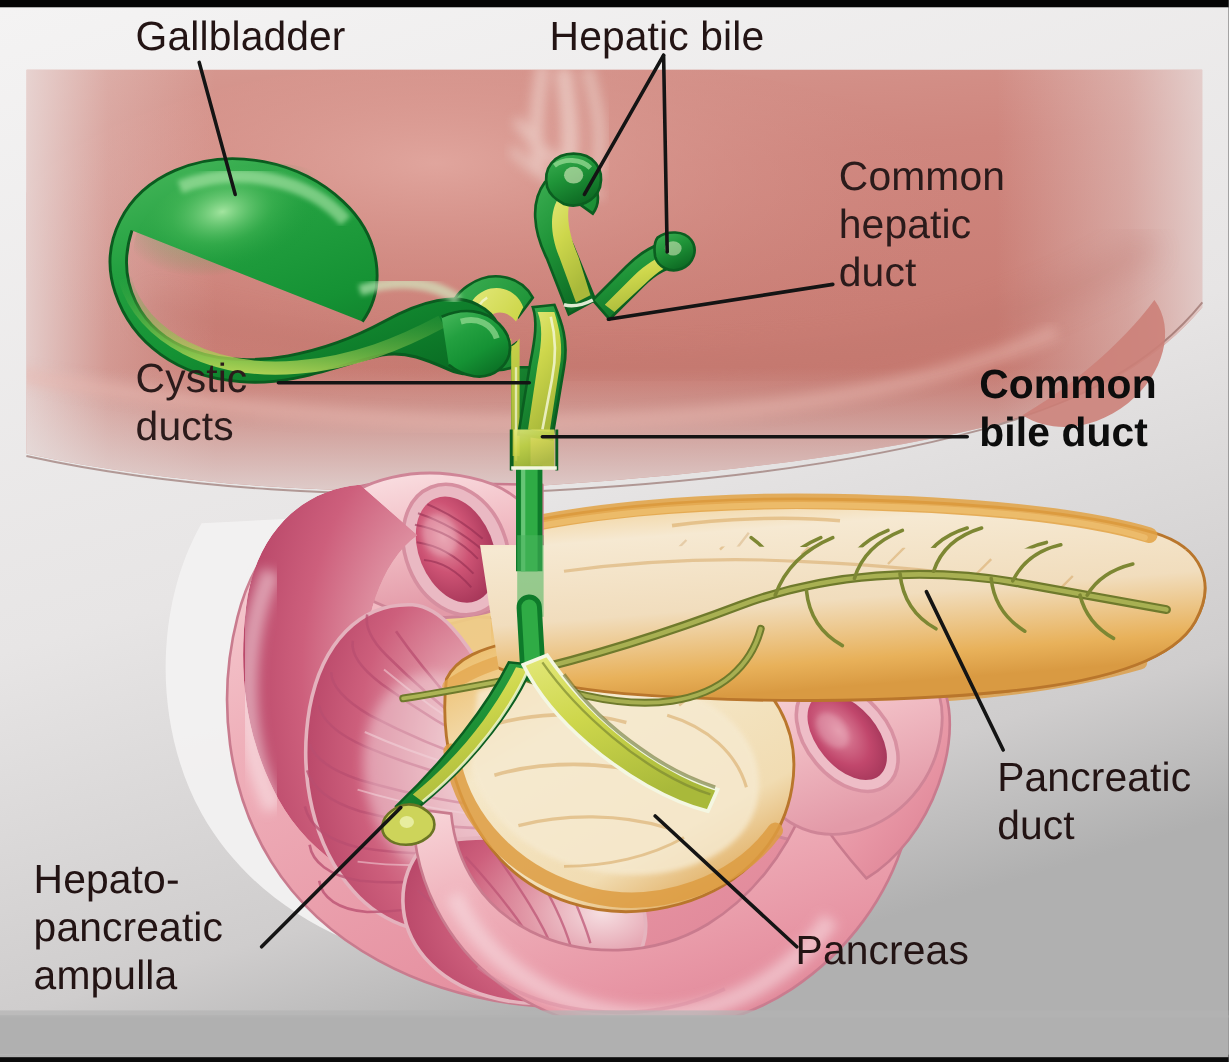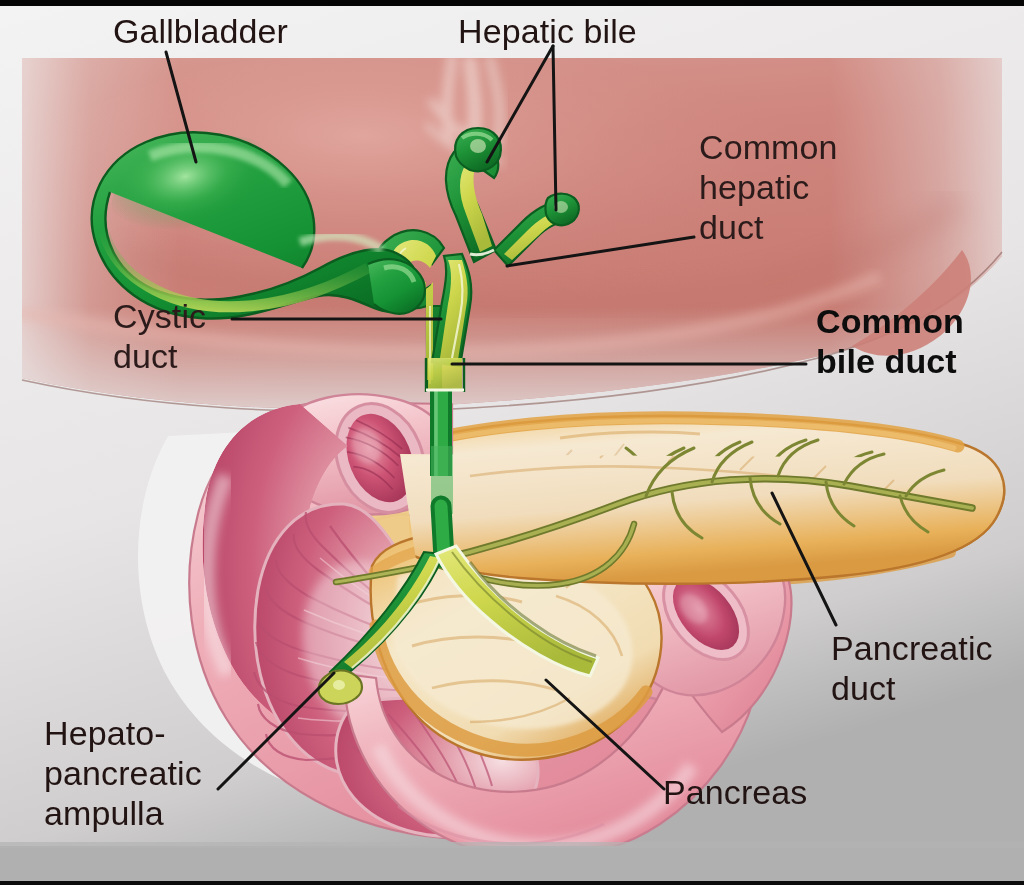--- a/index.html
+++ b/index.html
@@ -34,21 +34,21 @@
   .lbl.bold{color:#0d0d0d;font-weight:bold;}
   .lbl.dark{color:#2b1b1b;}
 
   #lbl-gallbladder{left:113px;top:11px;}
   #lbl-hepatic-ducts{left:458px;top:11px;}
   #lbl-common-hepatic{left:699px;top:127px;}
   #lbl-cystic{left:113px;top:296px;}
   #lbl-common-bile{left:816px;top:301px;width:210px;}
   #lbl-pancreatic-duct{left:831px;top:628px;}
   #lbl-pancreas{left:663px;top:772px;}
-  #lbl-hpa{left:28px;top:713px;margin-left:16px;}
+  #lbl-hpa{left:28px;top:713px;}
 </style>
 </head>
 <body>
 
 <div id="stage">
 
   <div class="bar-top"></div>
   <div class="bar-bottom"></div>
 
   <div id="art">
@@ -604,21 +604,21 @@
 
   <div class="lbl" id="lbl-gallbladder">Gallbladder</div>
 
   <div class="lbl" id="lbl-hepatic-ducts">Hepatic bile</div>
 
   <div class="lbl dark" id="lbl-common-hepatic">Common
 hepatic
 duct</div>
 
   <div class="lbl dark" id="lbl-cystic">Cystic
-duct</div>
+ducts</div>
 
   <div class="lbl bold" id="lbl-common-bile">Common
 bile duct</div>
 
   <div class="lbl" id="lbl-pancreatic-duct">Pancreatic
 duct</div>
 
   <div class="lbl" id="lbl-pancreas">Pancreas</div>
 
   <div class="lbl" id="lbl-hpa">Hepato-

